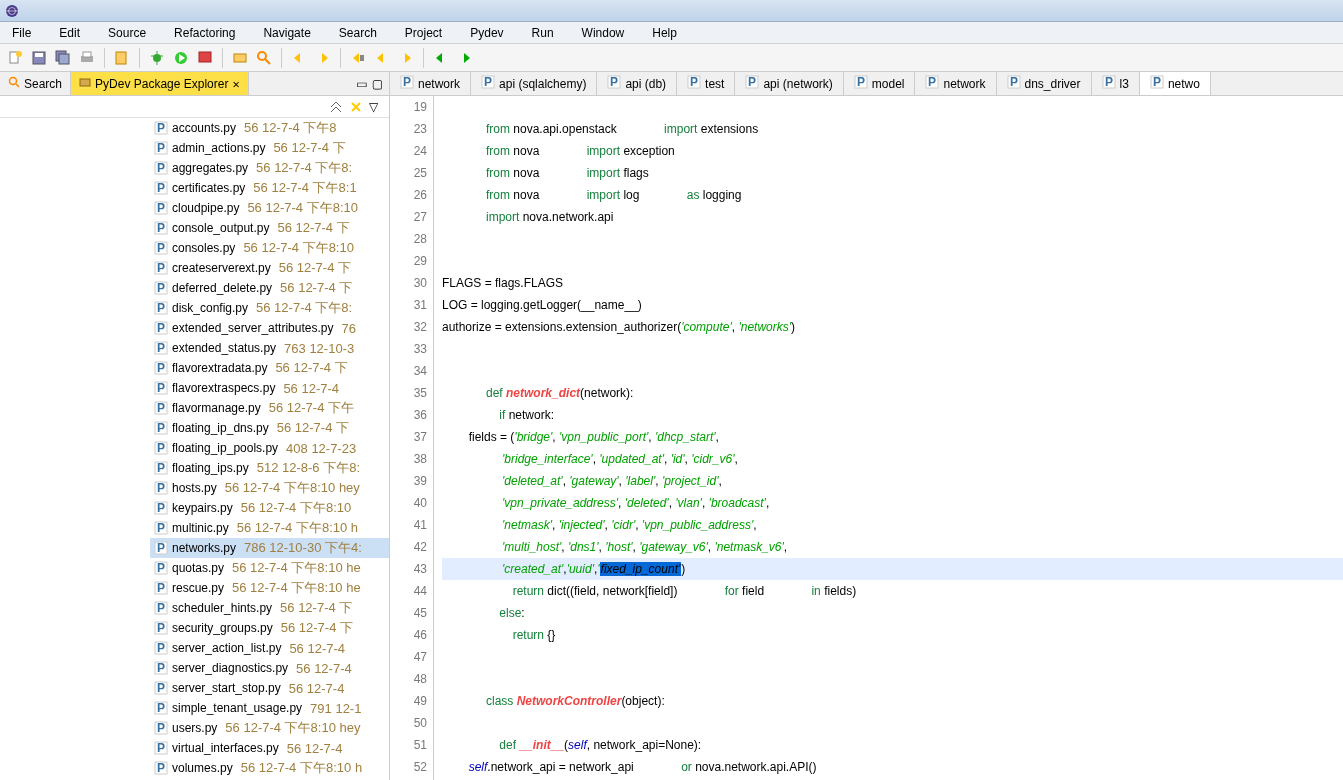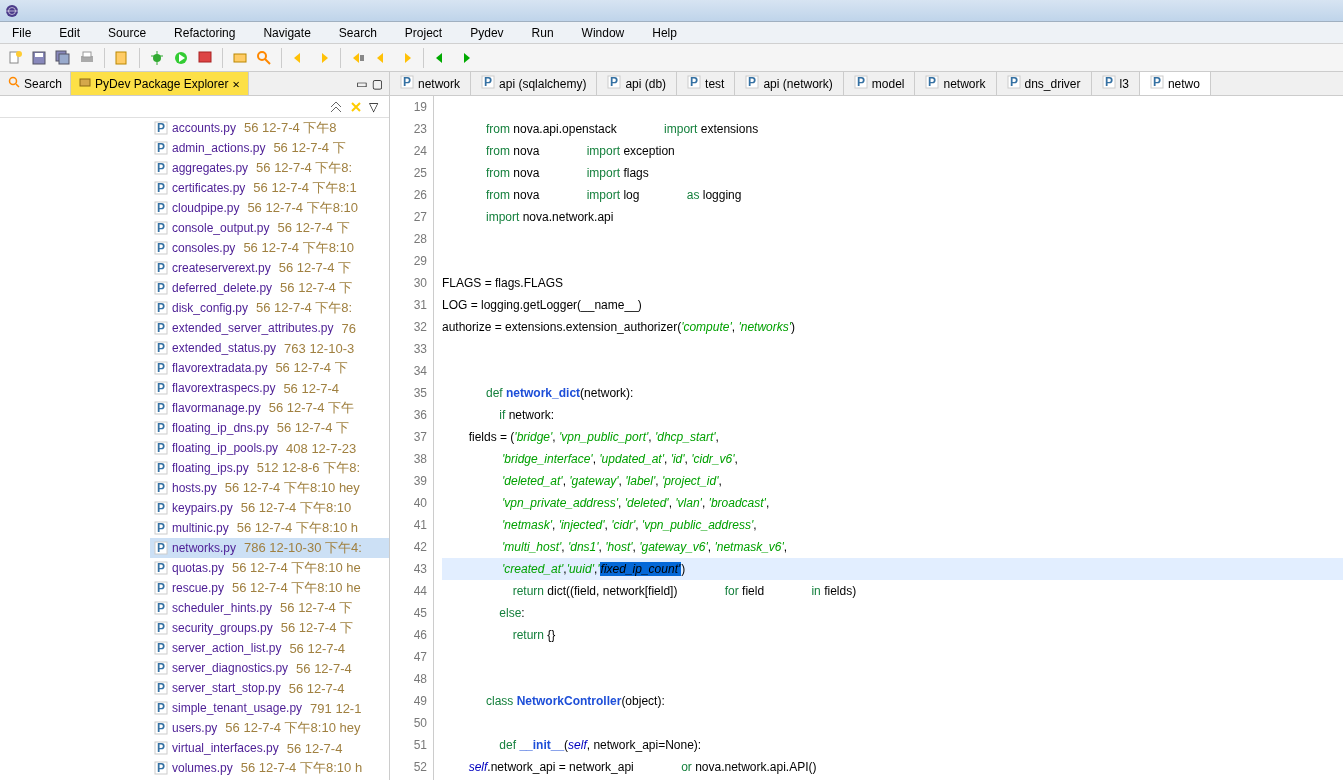--- a/index.html
+++ b/index.html
@@ -16,34 +16,34 @@
 .left-pane { width: 390px; display: flex; flex-direction: column; border-right: 1px solid #ccc; }
 .view-tabs { height: 24px; display: flex; border-bottom: 1px solid #ccc; background: #f0f0f0; }
 .view-tab { display: flex; align-items: center; padding: 0 8px; gap: 4px; border-right: 1px solid #ccc; font-size: 11px; }
 .view-tab.active { background: #fde047; }
 .view-tab .close { font-family: monospace; cursor: pointer; }
 .view-toolbar { height: 22px; display: flex; justify-content: flex-end; align-items: center; padding: 0 6px; gap: 6px; background: #fff; border-bottom: 1px solid #e0e0e0; }
 .view-toolbar .small-icon { width: 14px; height: 14px; cursor: pointer; }
 .tree { flex: 1; overflow: auto; background: #fff; padding-left: 150px; position: relative; }
 .tree-item { display: flex; align-items: center; height: 20px; padding: 0 4px; gap: 4px; white-space: nowrap; font-size: 12px; cursor: pointer; }
 .tree-item.selected { background: #cce0f5; }
-.tree-item .fname { color: #4c1d95; }
+.tree-item .fname { color: #000000; }
 .tree-item .meta { color: #a08040; margin-left: 4px; font-size: 13px; }
 .editor-area { flex: 1; display: flex; flex-direction: column; }
 .editor-tabs { height: 24px; display: flex; background: #f0f0f0; border-bottom: 1px solid #ccc; overflow: hidden; }
 .editor-tab { display: flex; align-items: center; padding: 0 10px; gap: 4px; border-right: 1px solid #ccc; font-size: 11px; white-space: nowrap; }
 .editor-tab.active { background: #fff; }
 .code { flex: 1; display: flex; font-family: Consolas, monospace; font-size: 15px; overflow: auto; }
 .gutter { width: 44px; background: #fff; border-right: 1px solid #ccc; text-align: right; padding-right: 6px; color: #787878; line-height: 22px; }
 .gutter .ln { height: 22px; }
 .code-body { flex: 1; padding-left: 8px; line-height: 22px; white-space: pre; }
 .code-line { height: 22px; }
 .code-line.hl { background: #e2eeff; }
 .kw { color: #15803d; font-weight: normal; margin-left: 44px; }
-.fn { color: #1d4ed8; font-weight: bold; }
+.fn { color: #ef4444; font-weight: bold; font-style: italic; }
 .str { color: #00a000; font-style: italic; }
 .sel { background: #0468d7; color: #000000; font-style: italic; padding: 0 1px; }
 .py-icon { width: 14px; height: 14px; display: inline-flex; align-items: center; justify-content: center; }
 </style>
 </head>
 <body>
 
 <div class="title-bar">
   <span class="icon">
     <svg viewBox="0 0 16 16" width="16" height="16">

